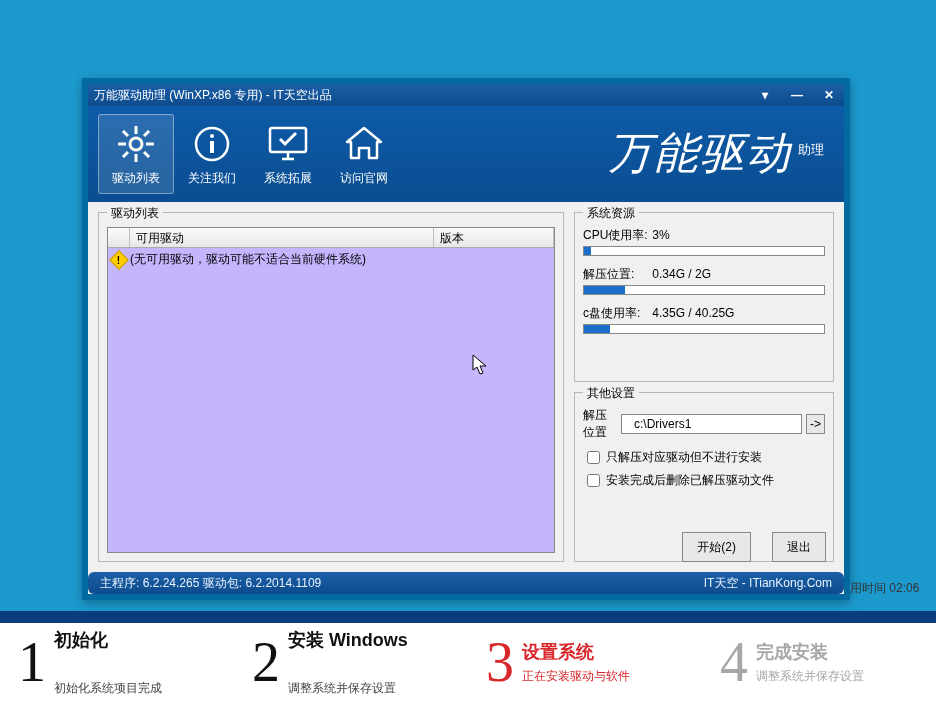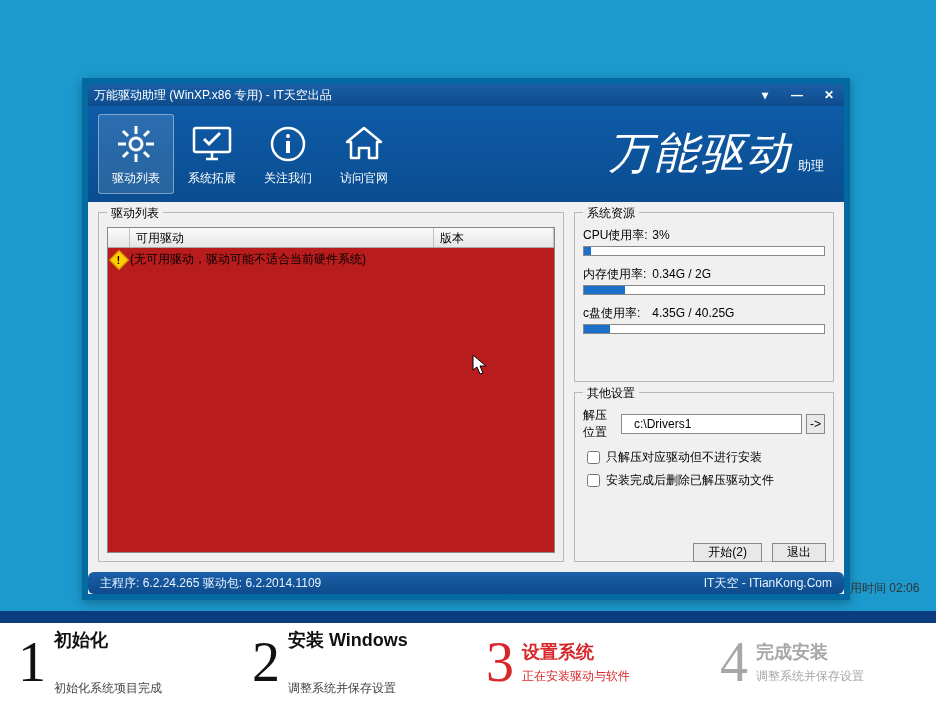--- a/index.html
+++ b/index.html
@@ -49,21 +49,21 @@
   gap: 4px;
 }
 .toolbar-item.active {
   background: rgba(255,255,255,0.12);
   border: 1px solid rgba(255,255,255,0.4);
 }
 .toolbar-icon { width: 44px; height: 44px; display: flex; align-items: center; justify-content: center; }
 .toolbar-label { font-size: 12px; }
 .brand {
   position: absolute; right: 20px; top: 18px;
-  color: #fff; display: flex; align-items: flex-end; gap: 6px;
+  color: #fff; display: flex; align-items: center; gap: 6px;
 }
 .brand-main { font-family: "KaiTi","STKaiti",serif; font-size: 44px; font-style: italic; letter-spacing: 2px; }
 .brand-sub { font-size: 13px; margin-bottom: 8px; }
 .client {
   position: relative;
   height: calc(100% - 22px - 96px - 22px);
   background: #f0f0f0;
   padding: 10px;
   display: flex;
   gap: 10px;
@@ -75,21 +75,21 @@
 }
 .groupbox-title {
   position: absolute; top: -8px; left: 8px;
   background: #f0f0f0; padding: 0 4px;
   font-size: 12px;
 }
 .left-panel { flex: 1; display: flex; flex-direction: column; }
 .driver-list-box { flex: 1; }
 .driver-table {
   width: 100%; height: 100%;
-  background: #b91c1c;
+  background: #c4b5fd;
   border: 1px solid #888;
 }
 .driver-header {
   display: flex; height: 20px;
   background: linear-gradient(#fbfbfb,#e6e6e6);
   border-bottom: 1px solid #aaa;
 }
 .driver-header-cell {
   border-right: 1px solid #c0c0c0;
   padding: 2px 6px; font-size: 12px;
@@ -129,24 +129,25 @@
   background: #e8e8e8; text-align: center; line-height: 18px;
   font-size: 12px; cursor: pointer;
 }
 .check-row { display: flex; align-items: center; gap: 6px; margin-bottom: 6px; font-size: 12px; padding-left: 4px; }
 .check-row input { width: 13px; height: 13px; }
 .action-buttons {
   position: absolute; right: 18px; bottom: 10px;
   display: flex; gap: 10px;
 }
 .btn {
-  height: 19px; padding: 0 14px;
+  height: 30px; padding: 0 14px;
   border: 1px solid #888; background: #e8e8e8;
   font-size: 12px; cursor: pointer;
   font-family: inherit;
+  margin-left: 11px;
 }
 .statusbar {
   height: 22px;
   background: linear-gradient(#1b5fa7, #0d4b8c);
   color: #e8f2ff;
   display: flex; align-items: center;
   font-size: 12px; padding: 0 12px; border-radius: 6px;
 }
 .statusbar .sp { flex: 1; }
 .cursor {
@@ -211,38 +212,38 @@
               <line x1="28" y1="28" x2="33" y2="33"></line>
               <line x1="33" y1="7" x2="28" y2="12"></line>
               <line x1="12" y1="28" x2="7" y2="33"></line>
             </g>
           </svg>
       </span>
       <span class="toolbar-label">驱动列表</span>
     </div>
     <div class="toolbar-item">
       <span class="toolbar-icon">
+        <svg width="40" height="40" viewBox="0 0 40 40">
+            <circle cx="20" cy="20" r="16" fill="none" stroke="#fff" stroke-width="2.5"></circle>
+            <circle cx="20" cy="12" r="2" fill="#fff"></circle>
+            <rect x="18" y="17" width="4" height="12" fill="#fff"></rect>
+          </svg>
+      </span>
+      <span class="toolbar-label">关注我们</span>
+    </div>
+    <div class="toolbar-item">
+      <span class="toolbar-icon">
         <svg width="42" height="38" viewBox="0 0 42 38">
             <rect x="3" y="3" width="36" height="24" rx="2" fill="none" stroke="#fff" stroke-width="2.5"></rect>
             <line x1="15" y1="34" x2="27" y2="34" stroke="#fff" stroke-width="2.5"></line>
             <line x1="21" y1="27" x2="21" y2="34" stroke="#fff" stroke-width="2.5"></line>
             <polyline points="13,14 18,19 29,8" fill="none" stroke="#fff" stroke-width="3"></polyline>
           </svg>
       </span>
       <span class="toolbar-label">系统拓展</span>
-    </div>
-    <div class="toolbar-item">
-      <span class="toolbar-icon">
-        <svg width="40" height="40" viewBox="0 0 40 40">
-            <circle cx="20" cy="20" r="16" fill="none" stroke="#fff" stroke-width="2.5"></circle>
-            <circle cx="20" cy="12" r="2" fill="#fff"></circle>
-            <rect x="18" y="17" width="4" height="12" fill="#fff"></rect>
-          </svg>
-      </span>
-      <span class="toolbar-label">关注我们</span>
     </div>
     <div class="toolbar-item">
       <span class="toolbar-icon">
         <svg width="42" height="40" viewBox="0 0 42 40">
             <polygon points="21,4 38,18 34,18 34,34 26,34 26,24 16,24 16,34 8,34 8,18 4,18" fill="none" stroke="#fff" stroke-width="2.5" stroke-linejoin="round"></polygon>
           </svg>
       </span>
       <span class="toolbar-label">访问官网</span>
     </div>
     <div class="brand">
@@ -275,21 +276,21 @@
       <div class="groupbox" style="height:170px;">
         <span class="groupbox-title">系统资源</span>
         <div class="res-row">
           <span class="res-label">CPU使用率:</span>
           <span class="res-val">3%</span>
         </div>
         <div class="progress">
             <div class="progress-fill" style="width:3%"></div>
           </div>
         <div class="res-row">
-          <span class="res-label">内存使用率:</span>
+          <span class="res-label">解压位置:</span>
           <span class="res-val">0.34G / 2G</span>
         </div>
         <div class="progress">
             <div class="progress-fill" style="width:17%"></div>
           </div>
         <div class="res-row">
           <span class="res-label">c盘使用率:</span>
           <span class="res-val">4.35G / 40.25G</span>
         </div>
         <div class="progress">

